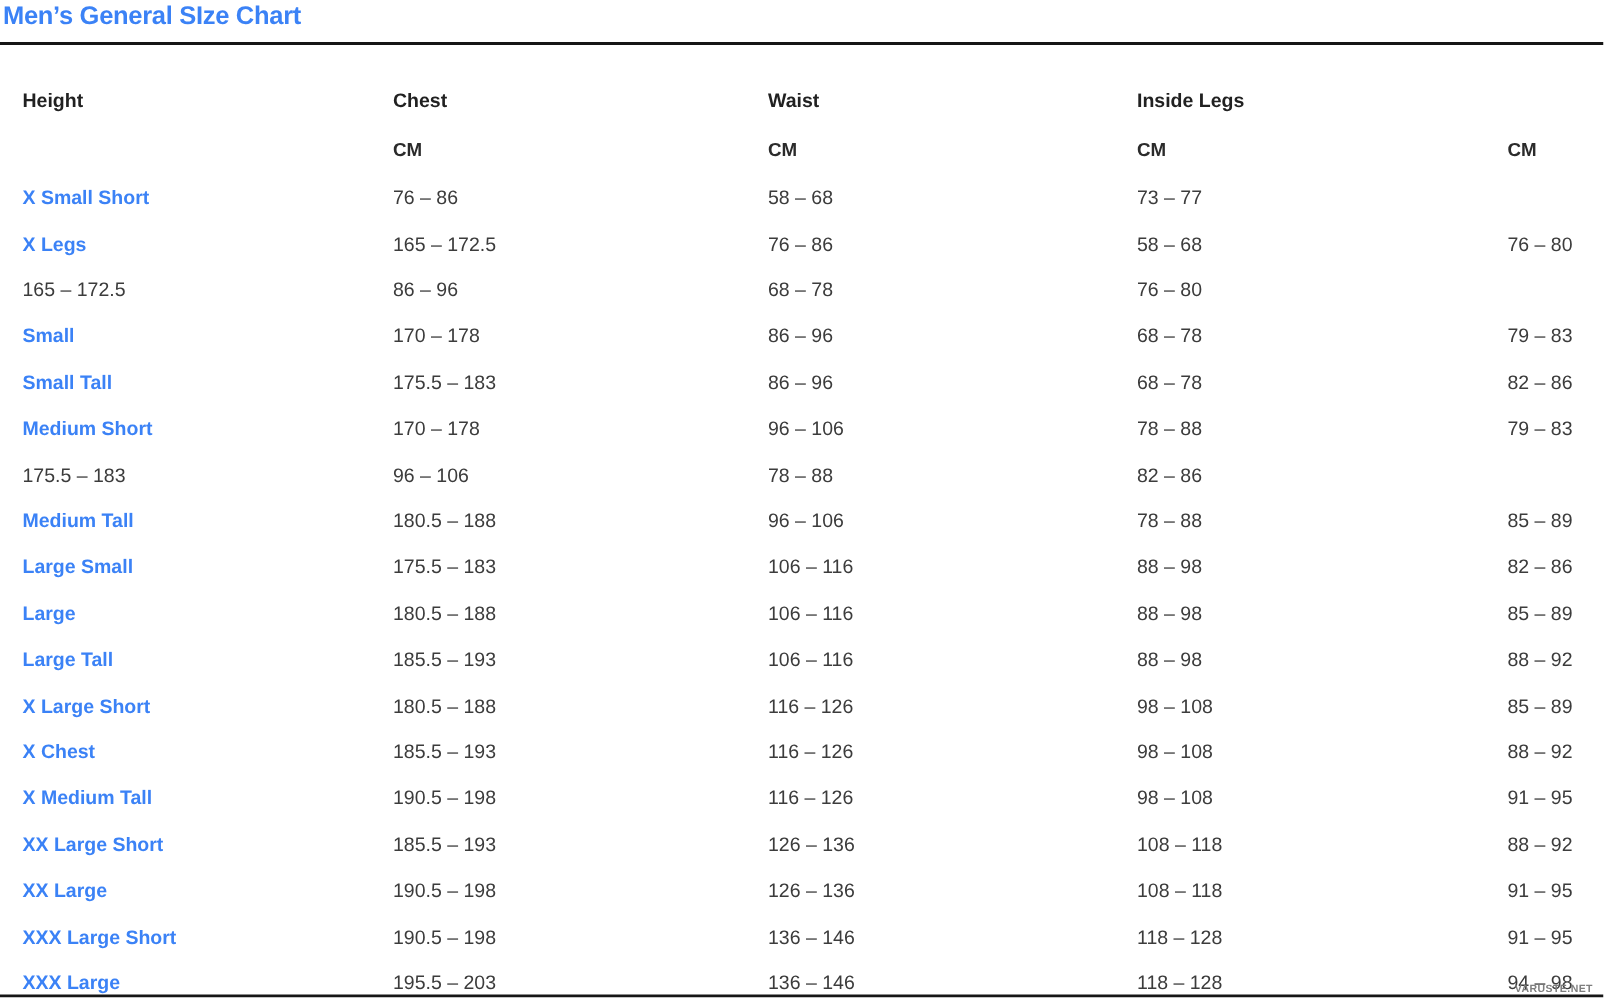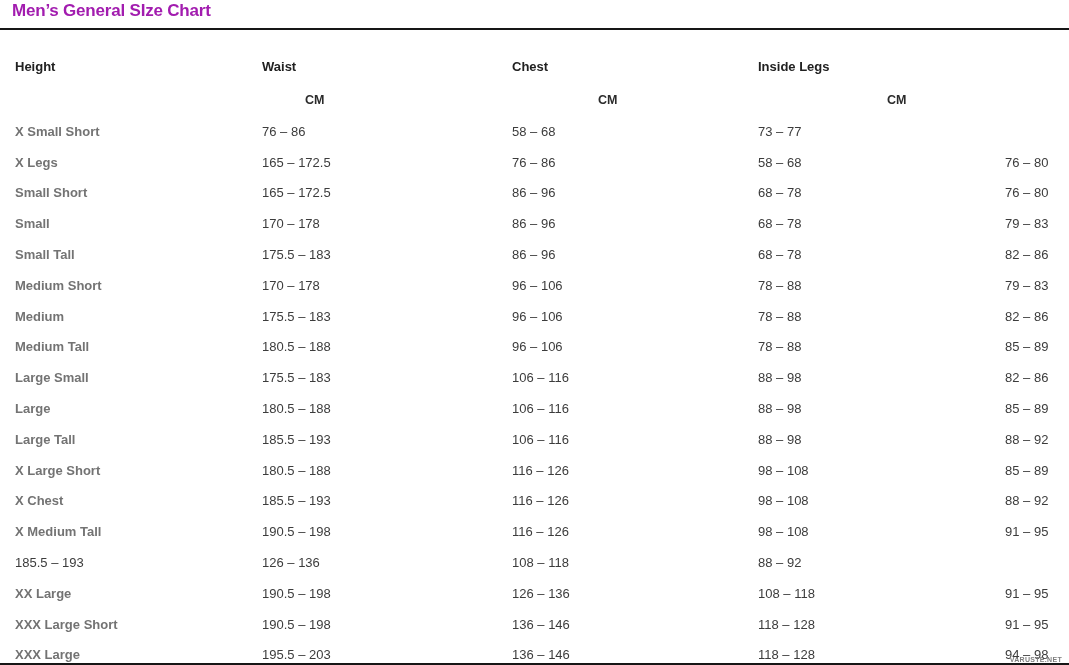--- a/index.html
+++ b/index.html
@@ -7,59 +7,59 @@
   body {
     width: 1069px;
     height: 665px;
     overflow: hidden;
     position: relative;
     background: #ffffff;
     font-family: "Liberation Sans", "DejaVu Sans", sans-serif;
   }
   .page-title {
     margin: 0;
-    padding: 0 0 0 12px;
+    padding: 0 0 0 2px;
     font-size: 17px;
     line-height: 21px;
     font-weight: 700;
-    color: #a21caf;
+    color: #3b82f6;
     letter-spacing: -0.2px;
   }
   .title-rule {
     height: 2px;
     background: #161616;
     margin-top: 7px;
   }
   .size-table {
     margin-top: 20px;
     padding-left: 15px;
   }
   .trow {
     display: grid;
     grid-template-columns: 247px 250px 246px 247px 1fr;
     align-items: center;
   }
   .trow.header { height: 33px; }
-  .trow.units  { height: 33px; gap: 43px; }
+  .trow.units  { height: 33px; }
   .trow.data   { height: 30.8px; }
   .cell { white-space: nowrap; }
   .head-cell {
     font-size: 13px;
     font-weight: 600;
     color: #212121;
   }
   .unit-cell {
     font-size: 12.5px;
     font-weight: 600;
     color: #2b2b2b;
   }
   .size-name {
     font-size: 13px;
     font-weight: 700;
-    color: #737373;
+    color: #3b82f6;
   }
   .val {
     font-size: 13px;
     font-weight: 400;
     color: #3c3c3c;
   }
   .bottom-rule {
     position: absolute;
     left: 0; right: 0; bottom: 0;
     height: 2px;
@@ -78,22 +78,22 @@
 </head>
 <body>
 
 <h1 class="page-title">Men’s General SIze Chart</h1>
 <div class="title-rule"></div>
 
 <div class="size-table">
 
   <div class="trow header">
     <div class="cell head-cell">Height</div>
+    <div class="cell head-cell">Chest</div>
     <div class="cell head-cell">Waist</div>
-    <div class="cell head-cell">Chest</div>
     <div class="cell head-cell">Inside Legs</div>
   </div>
 
   <div class="trow units">
     <div class="cell unit-cell"></div>
     <div class="cell unit-cell">CM</div>
     <div class="cell unit-cell">CM</div>
     <div class="cell unit-cell">CM</div>
     <div class="cell unit-cell">CM</div>
   </div>
@@ -106,21 +106,20 @@
         <div class="cell val">73 – 77</div>
       </div>
       <div class="trow data">
         <div class="cell size-name">X Legs</div>
         <div class="cell val">165 – 172.5</div>
         <div class="cell val">76 – 86</div>
         <div class="cell val">58 – 68</div>
         <div class="cell val">76 – 80</div>
       </div>
       <div class="trow data">
-        <div class="cell size-name">Small Short</div>
         <div class="cell val">165 – 172.5</div>
         <div class="cell val">86 – 96</div>
         <div class="cell val">68 – 78</div>
         <div class="cell val">76 – 80</div>
       </div>
       <div class="trow data">
         <div class="cell size-name">Small</div>
         <div class="cell val">170 – 178</div>
         <div class="cell val">86 – 96</div>
         <div class="cell val">68 – 78</div>
@@ -134,21 +133,20 @@
         <div class="cell val">82 – 86</div>
       </div>
       <div class="trow data">
         <div class="cell size-name">Medium Short</div>
         <div class="cell val">170 – 178</div>
         <div class="cell val">96 – 106</div>
         <div class="cell val">78 – 88</div>
         <div class="cell val">79 – 83</div>
       </div>
       <div class="trow data">
-        <div class="cell size-name">Medium</div>
         <div class="cell val">175.5 – 183</div>
         <div class="cell val">96 – 106</div>
         <div class="cell val">78 – 88</div>
         <div class="cell val">82 – 86</div>
       </div>
       <div class="trow data">
         <div class="cell size-name">Medium Tall</div>
         <div class="cell val">180.5 – 188</div>
         <div class="cell val">96 – 106</div>
         <div class="cell val">78 – 88</div>
@@ -190,20 +188,21 @@
         <div class="cell val">88 – 92</div>
       </div>
       <div class="trow data">
         <div class="cell size-name">X Medium Tall</div>
         <div class="cell val">190.5 – 198</div>
         <div class="cell val">116 – 126</div>
         <div class="cell val">98 – 108</div>
         <div class="cell val">91 – 95</div>
       </div>
       <div class="trow data">
+        <div class="cell size-name">XX Large Short</div>
         <div class="cell val">185.5 – 193</div>
         <div class="cell val">126 – 136</div>
         <div class="cell val">108 – 118</div>
         <div class="cell val">88 – 92</div>
       </div>
       <div class="trow data">
         <div class="cell size-name">XX Large</div>
         <div class="cell val">190.5 – 198</div>
         <div class="cell val">126 – 136</div>
         <div class="cell val">108 – 118</div>

